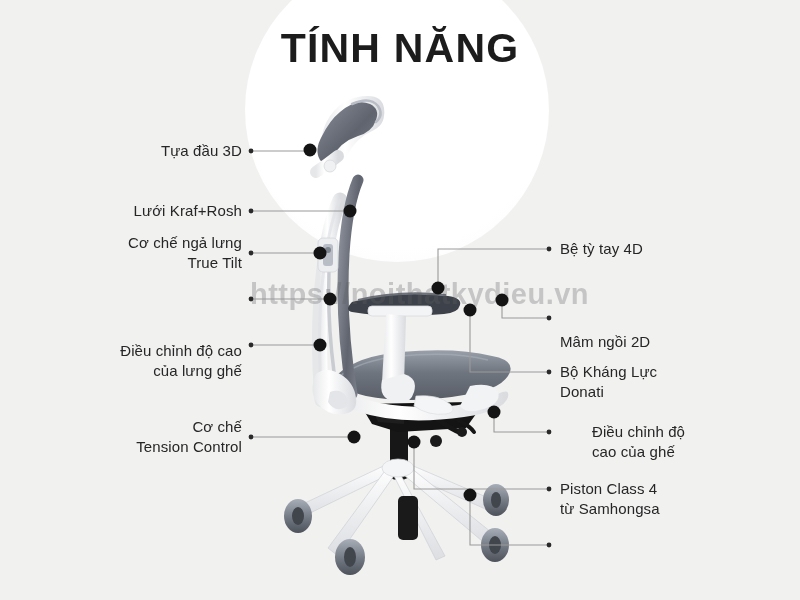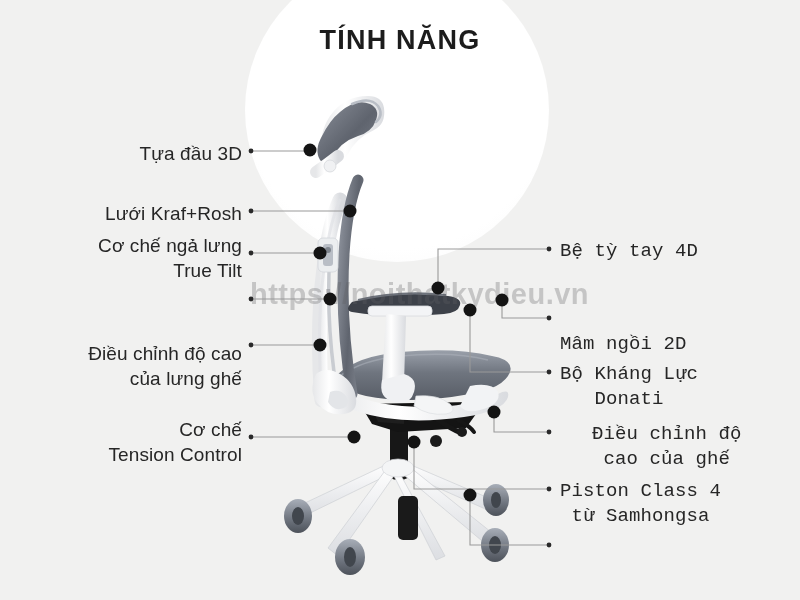--- a/index.html
+++ b/index.html
@@ -8,35 +8,35 @@
     background:#f1f1f0;
     font-family:"Liberation Sans","DejaVu Sans",sans-serif;
     position:relative;
   }
   #stage{position:absolute;inset:0;width:800px;height:600px;}
   #stage svg.layer{position:absolute;left:0;top:0;width:800px;height:600px;}
 
   
   .label{
     position:absolute;
-    font-size:19px;
+    font-size:15px;
     color:#262626;
     line-height:1.32;
     white-space:pre-line;
     letter-spacing:.1px;
   }
   .label.left{text-align:right;}
-  .label.right{text-align:center;font-family:Liberation Mono, monospace;}
+  .label.right{text-align:left;}
 
   
   #title{
     position:absolute;
     left:0;right:0;top:25px;
     text-align:center;
-    font-size:27px;
+    font-size:41px;
     font-weight:bold;
     color:#1c1c1c;
     letter-spacing:1.2px;
   }
 
   
   #watermark{
     position:absolute;
     left:250px;top:278px;width:320px;
     text-align:center;

